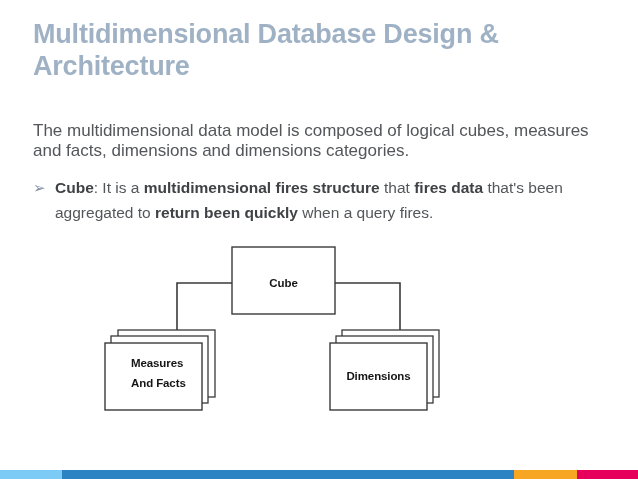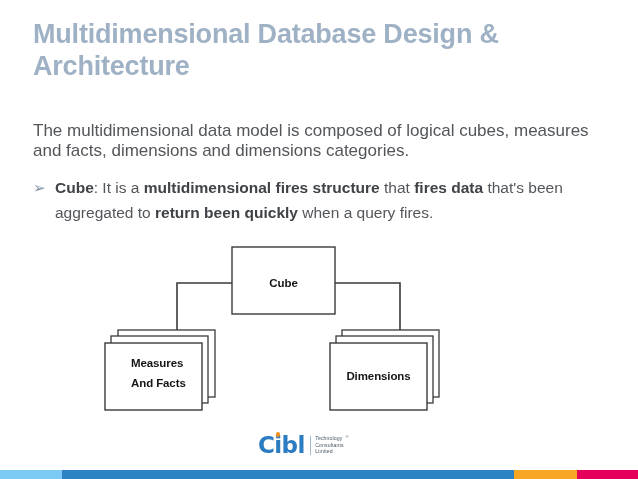--- a/index.html
+++ b/index.html
@@ -196,31 +196,20 @@
       <g>
         <rect x="342" y="95" width="97" height="67" fill="#ffffff" stroke="#3a3a3a" stroke-width="1.3"></rect>
         <rect x="336" y="101" width="97" height="67" fill="#ffffff" stroke="#3a3a3a" stroke-width="1.3"></rect>
         <rect x="330" y="108" width="97" height="67" fill="#ffffff" stroke="#3a3a3a" stroke-width="1.4"></rect>
         <text class="node-label card-label" x="378.5" y="145" text-anchor="middle">Dimensions</text>
       </g>
 
     </svg>
   </div>
 
-  <div class="logo">
-    <div class="logo-mark">Cibl</div>
-    <div class="logo-dot"></div>
-    <div class="logo-divider"></div>
-    <div class="logo-tagline">
-      <div>Technology</div>
-      <div>Consultants</div>
-      <div>Limited</div>
-      <span class="logo-tm">®</span>
-    </div>
-  </div>
 
   <div class="footer-bar" id="footer-bar">
       <div class="seg" style="width: 62px; background: rgb(124, 203, 247);"></div>
       <div class="seg" style="width: 452px; background: rgb(43, 131, 196);"></div>
       <div class="seg" style="width: 63px; background: rgb(247, 166, 35);"></div>
       <div class="seg" style="width: 61px; background: rgb(230, 0, 92);"></div>
     </div>
 
 </div>
 

